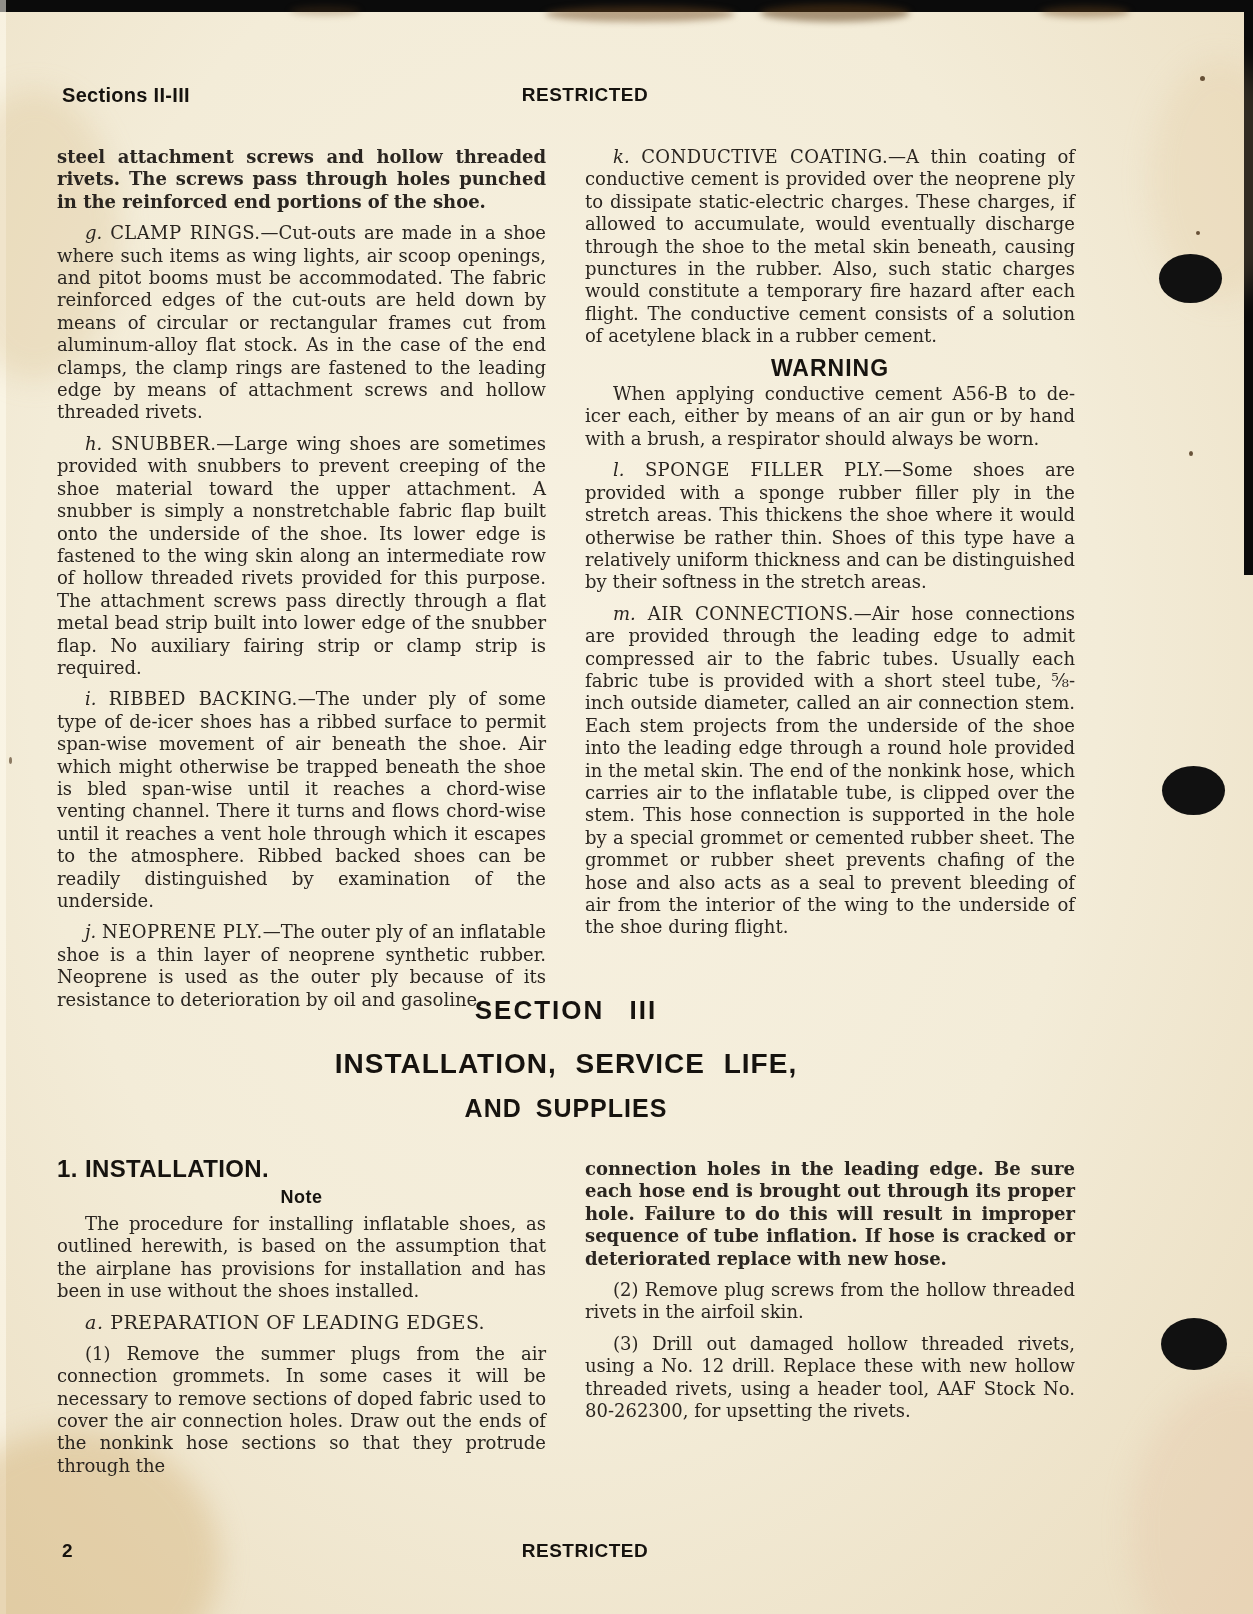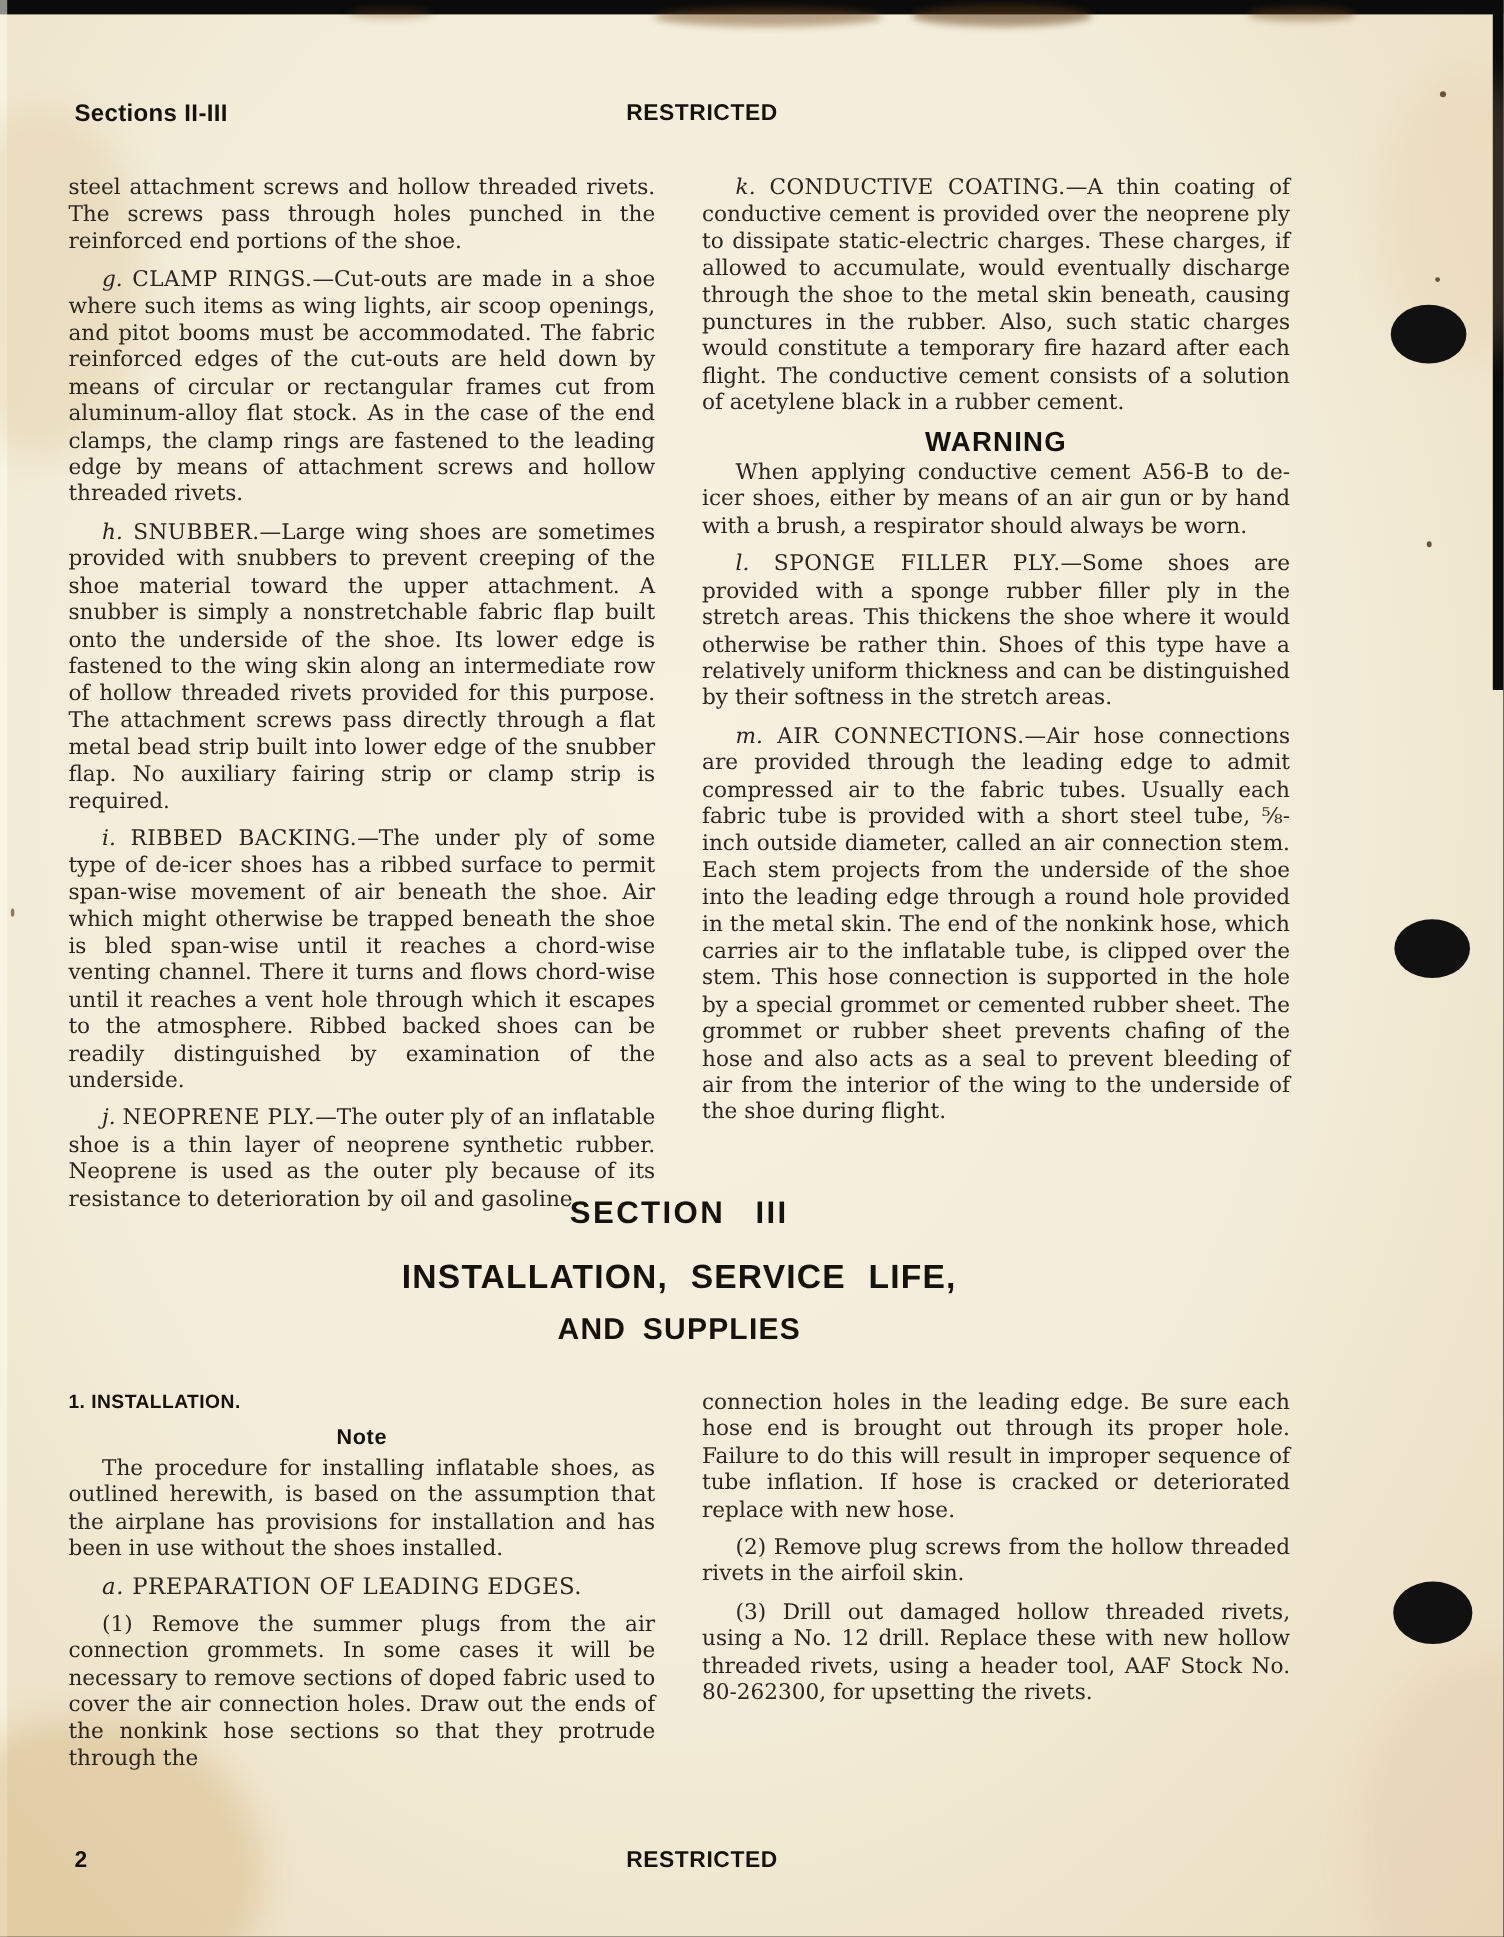--- a/index.html
+++ b/index.html
@@ -41,28 +41,28 @@
   .hdr-left{position:absolute;left:62px;top:84px;font-size:20px;letter-spacing:.3px;}
   .hdr-center{position:absolute;left:0;top:84px;width:1170px;text-align:center;font-size:19px;letter-spacing:.5px;}
   .hdr-center2{position:absolute;left:0;top:107px;width:1170px;text-align:center;font-size:19px;letter-spacing:.3px;}
 
   .col{position:absolute;font-size:18px;line-height:22.4px;text-align:justify;}
   .col-lt{left:57px;top:146px;width:489px;}
   .col-rt{left:585px;top:146px;width:490px;}
   .col-lb{left:57px;top:1158px;width:489px;}
   .col-rb{left:585px;top:1158px;width:490px;}
   p.para{margin:0 0 9px 0;text-indent:28px;}
-  p.cont{text-indent:0;}
+  p.cont{text-indent:0;font-weight:bold;}
   .plabel{font-style:italic;}
   .ptitle{letter-spacing:.4px;}
   .warn-head{margin:2px 0 4px 0;text-align:center;font-size:23px;letter-spacing:1px;text-indent:0;}
   .warn-body{margin:0 28px 10px 45px;text-indent:0;}
   .note-head{margin:6px 0 4px 0;text-align:center;font-size:18px;letter-spacing:.5px;text-indent:0;}
   .note-body{margin:0 4px 12px 42px;text-indent:0;}
-  .inst-head{margin:0 0 6px 0;font-size:16px;letter-spacing:.4px;text-indent:0;}
+  .inst-head{margin:0 0 6px 0;font-size:24px;letter-spacing:.4px;text-indent:0;}
   .sub-a{margin:10px 0 8px 0;font-size:19px;text-indent:20px;letter-spacing:.6px;}
   .num-item{text-indent:72px;}
 
   .sec3{position:absolute;left:57px;top:995px;width:1018px;text-align:center;}
   .sec3-l1{font-size:26px;letter-spacing:2px;word-spacing:16px;margin:0 0 22px 0;}
   .sec3-l2{font-size:28px;letter-spacing:1px;word-spacing:10px;margin:0 0 14px 0;}
   .sec3-l3{font-size:25px;letter-spacing:1px;word-spacing:6px;margin:0;}
 
   .ftr-num{position:absolute;left:62px;top:1540px;font-size:19px;}
   .ftr-center{position:absolute;left:0;top:1540px;width:1170px;text-align:center;font-size:19px;letter-spacing:.5px;}
@@ -98,21 +98,21 @@
     <p class="para cont"><span>steel attachment screws and hollow threaded rivets. The screws pass through holes punched in the reinforced end portions of the shoe.</span></p>
     <p class="para"><span class="plabel">g.</span> <span class="ptitle">CLAMP RINGS.</span><span>—Cut-outs are made in a shoe where such items as wing lights, air scoop openings, and pitot booms must be accommodated. The fabric reinforced edges of the cut-outs are held down by means of circular or rectangular frames cut from aluminum-alloy flat stock. As in the case of the end clamps, the clamp rings are fastened to the leading edge by means of attachment screws and hollow threaded rivets.</span></p>
     <p class="para"><span class="plabel">h.</span> <span class="ptitle">SNUBBER.</span><span>—Large wing shoes are sometimes provided with snubbers to prevent creeping of the shoe material toward the upper attachment.  A snubber is simply a nonstretchable fabric flap built onto the underside of the shoe. Its lower edge is fastened to the wing skin along an intermediate row of hollow threaded rivets provided for this purpose. The attachment screws pass directly through a flat metal bead strip built into lower edge of the snubber flap. No auxiliary fairing strip or clamp strip is required.</span></p>
     <p class="para"><span class="plabel">i.</span> <span class="ptitle">RIBBED BACKING.</span><span>—The under ply of some type of de-icer shoes has a ribbed surface to permit span-wise movement of air beneath the shoe. Air which might otherwise be trapped beneath the shoe is bled span-wise until it reaches a chord-wise venting channel. There it turns and flows chord-wise until it reaches a vent hole through which it escapes to the atmosphere. Ribbed backed shoes can be readily distinguished by examination of the underside.</span></p>
     <p class="para"><span class="plabel">j.</span> <span class="ptitle">NEOPRENE PLY.</span><span>—The outer ply of an inflatable shoe is a thin layer of neoprene synthetic rubber. Neoprene is used as the outer ply because of its resistance to deterioration by oil and gasoline.</span></p>
   </div>
 
   <div class="col col-rt">
     <p class="para"><span class="plabel">k.</span> <span class="ptitle">CONDUCTIVE COATING.</span><span>—A thin coating of conductive cement is provided over the neoprene ply to dissipate static-electric charges. These charges, if allowed to accumulate, would eventually discharge through the shoe to the metal skin beneath, causing punctures in the rubber. Also, such static charges would constitute a temporary fire hazard after each flight. The conductive cement consists of a solution of acetylene black in a rubber cement.</span></p>
     <p class="sans warn-head">WARNING</p>
-    <p class="para warn-body">When applying conductive cement A56-B to de-icer shoes, either by means of an air gun or by hand with a brush, a respirator should always be worn.</p>
+    <p class="para warn-body">When applying conductive cement A56-B to de-icer each, either by means of an air gun or by hand with a brush, a respirator should always be worn.</p>
     <p class="para"><span class="plabel">l.</span> <span class="ptitle">SPONGE FILLER PLY.</span><span>—Some shoes are provided with a sponge rubber filler ply in the stretch areas. This thickens the shoe where it would otherwise be rather thin. Shoes of this type have a relatively uniform thickness and can be distinguished by their softness in the stretch areas.</span></p>
     <p class="para"><span class="plabel">m.</span> <span class="ptitle">AIR CONNECTIONS.</span><span>—Air hose connections are provided through the leading edge to admit compressed air to the fabric tubes.  Usually each fabric tube is provided with a short steel tube, ⅝-inch outside diameter, called an air connection stem.  Each stem projects from the underside of the shoe into the leading edge through a round hole provided in the metal skin. The end of the nonkink hose, which carries air to the inflatable tube, is clipped over the stem. This hose connection is supported in the hole by a special grommet or cemented rubber sheet. The grommet or rubber sheet prevents chafing of the hose and also acts as a seal to prevent bleeding of air from the interior of the wing to the underside of the shoe during flight.</span></p>
   </div>
 
   <div class="sec3">
     <div class="sans sec3-l1">SECTION III</div>
     <div class="sans sec3-l2">INSTALLATION, SERVICE  LIFE,</div>
     <div class="sans sec3-l3">AND SUPPLIES</div>
   </div>
 

